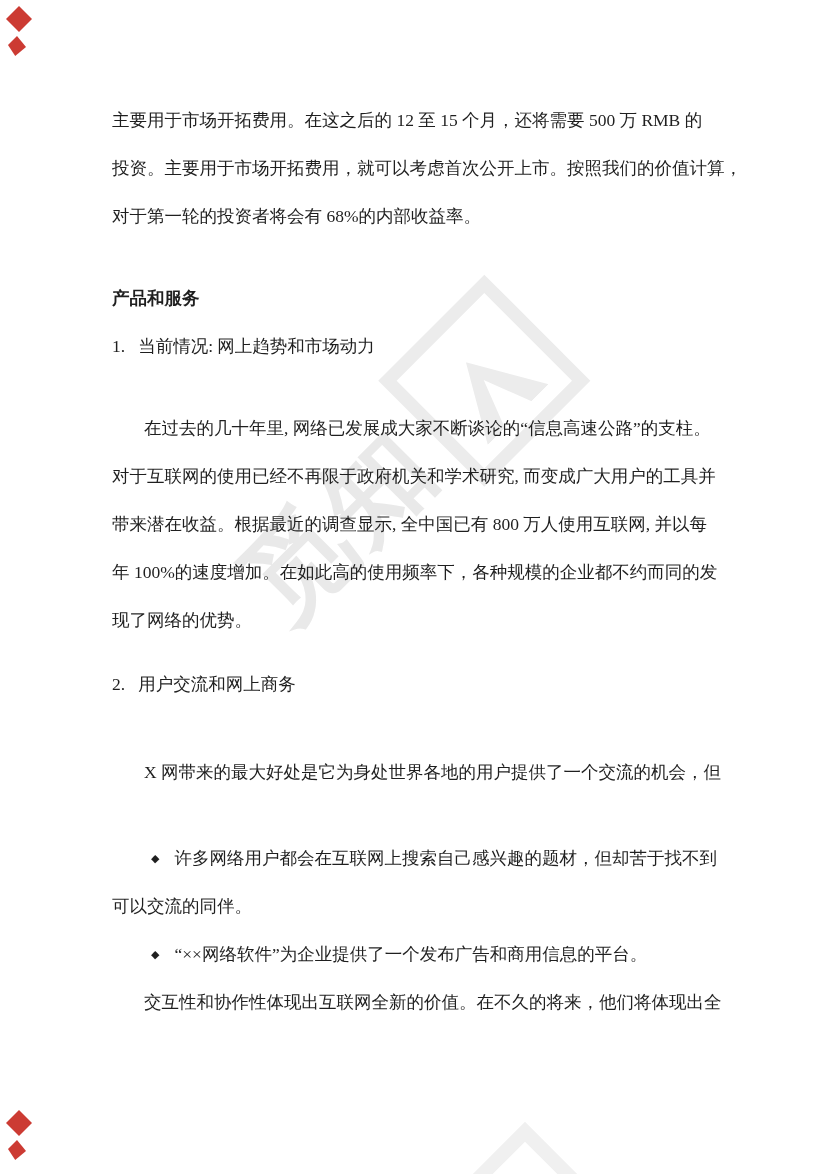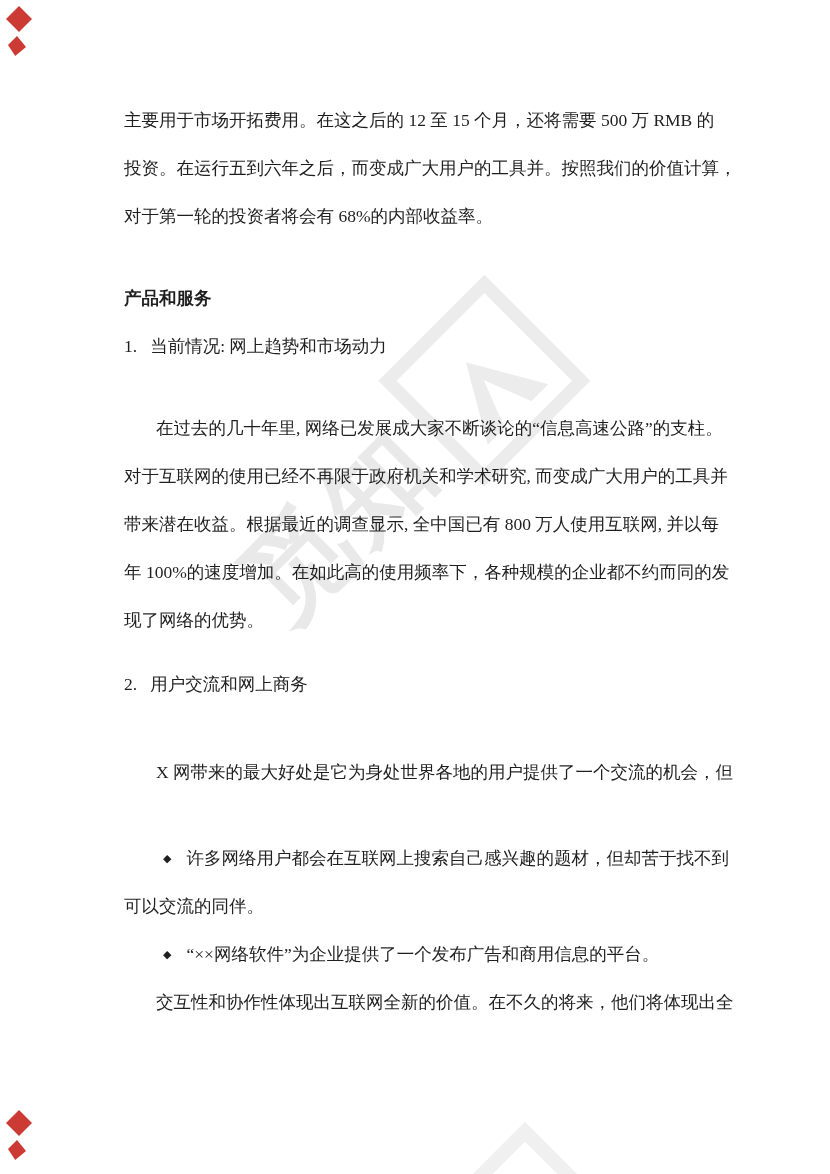--- a/index.html
+++ b/index.html
@@ -31,21 +31,21 @@
     border:14px solid #f0f0f0;box-sizing:border-box;transform:rotate(45deg);
     pointer-events:none;background:#ffffff;
   }
   .corner-mark{position:absolute;pointer-events:none;}
   .cm-shape{position:absolute;background:#cc3b33;}
   .cm-big{left:0;top:0;width:26px;height:26px;
     clip-path:polygon(50% 0,100% 50%,50% 100%,0 50%);}
   .cm-small{left:2px;top:30px;width:18px;height:20px;
     clip-path:polygon(50% 0,100% 55%,40% 100%,0 45%);}
   
-  .content{position:absolute;left:124px;top:96px;width:582px;}
+  .content{position:absolute;left:112px;top:96px;width:582px;}
   .block{margin:0;}
   .line{
     height:48px;line-height:48px;font-size:17.5px;white-space:nowrap;
     overflow:visible;
   }
   .line.indent{padding-left:32px;}
   .line.heading{font-weight:700;}
   .num{display:inline-block;margin-right:13px;}
   .marker{
     display:inline-block;padding-left:39px;margin-right:15px;
@@ -73,21 +73,21 @@
     <span class="cm-shape cm-small"></span>
   </div>
   <div class="corner-mark" style="left:6px;top:1110px;width:30px;height:56px;">
     <span class="cm-shape cm-big"></span>
     <span class="cm-shape cm-small"></span>
   </div>
 
   <div class="content">
       <div class="block paragraph" style="margin-top: 0px;">
         <div class="line">主要用于市场开拓费用。在这之后的 12 至 15 个月，还将需要 500 万 RMB 的</div>
-        <div class="line">投资。在运行五到六年之后，而变成广大用户的工具并。按照我们的价值计算，</div>
+        <div class="line">投资。主要用于市场开拓费用，就可以考虑首次公开上市。按照我们的价值计算，</div>
         <div class="line">对于第一轮的投资者将会有 68%的内部收益率。</div>
       </div>
       <div class="block heading" style="margin-top: 34px;">
         <div class="line heading">产品和服务</div>
       </div>
       <div class="block list-item" style="margin-top: 0px;">
         <div class="line"><span class="num">1.</span><span>当前情况: 网上趋势和市场动力</span></div>
       </div>
       <div class="block paragraph" style="margin-top: 34px;">
         <div class="line indent">在过去的几十年里, 网络已发展成大家不断谈论的“信息高速公路”的支柱。</div>

